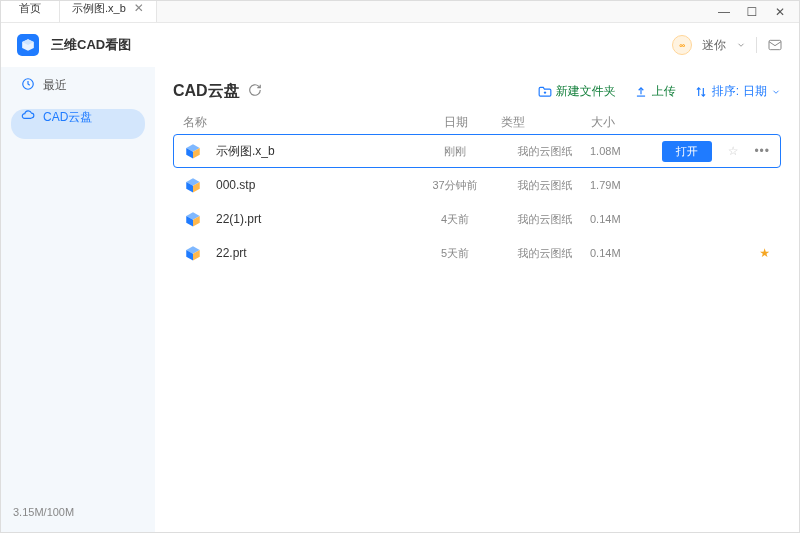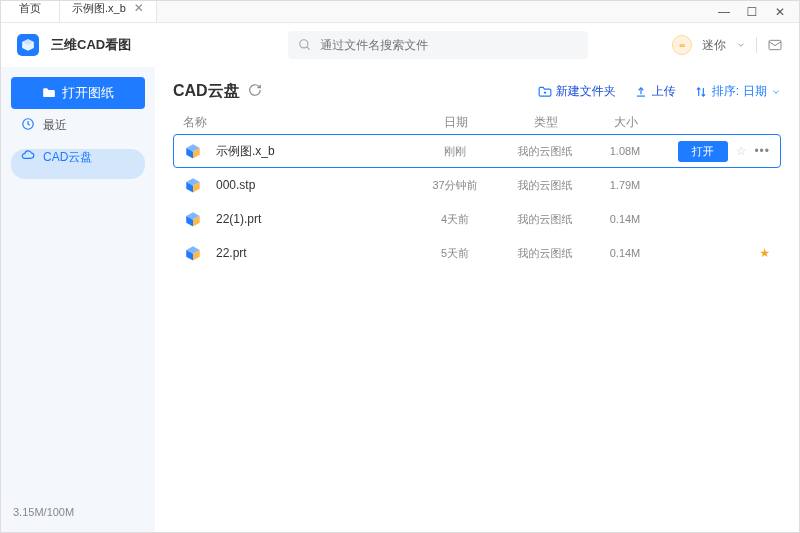--- a/index.html
+++ b/index.html
@@ -27,38 +27,38 @@
 .nav-item { height: 30px; display: flex; align-items: flex-start; gap: 8px; padding: 0 10px; border-radius: 14px; cursor: pointer; color: #555; font-size: 12px; margin-bottom: 2px; }
 .nav-item.active { background: #d3e6fc; color: #1f7bff; }
 .nav-icon { width: 14px; height: 14px; display: flex; align-items: center; justify-content: center; }
 .nav-sep { height: 12px; }
 .sidebar-footer { margin-top: auto; font-size: 11px; color: #888; padding: 4px 2px; }
 .main { flex: 1; display: flex; flex-direction: column; padding: 14px 18px 0 18px; }
 .page-head { display: flex; align-items: center; margin-bottom: 8px; }
 .page-title { font-size: 16px; font-weight: bold; }
 .refresh-icon { margin-left: 8px; color: #888; cursor: pointer; }
 .page-actions { margin-left: auto; display: flex; align-items: center; gap: 18px; font-size: 12px; }
-.action { display: flex; align-items: center; gap: 4px; color: #1d4ed8; cursor: pointer; }
+.action { display: flex; align-items: center; gap: 4px; color: #15803d; cursor: pointer; }
 .action.sort { color: #1f7bff; }
 .col-head { display: flex; align-items: center; padding: 0 10px; height: 24px; font-size: 12px; color: #888; }
 .col-name { flex: 1; }
 .col-date { width: 90px; text-align: center; }
-.col-type { width: 90px; text-align: center; }
-.col-size { width: 70px; text-align: center; }
+.col-type { width: 90px; text-align: left; }
+.col-size { width: 70px; text-align: left; }
 .col-actions { width: 110px; }
 .file-row { display: flex; align-items: center; padding: 0 10px; height: 34px; border: 1px solid transparent; border-radius: 4px; }
 .file-row.selected { border: 1px solid #1f7bff; }
 .file-icon { width: 18px; height: 18px; margin-right: 14px; position: relative; }
 .cube { position: absolute; inset: 0; }
 .file-name { flex: 1; font-size: 12px; color: #333; }
 .file-date, .file-type, .file-size { font-size: 11px; color: #888; }
 .file-date { width: 90px; text-align: center; }
 .file-type { width: 90px; text-align: center; }
-.file-size { width: 70px; text-align: center; }
-.file-actions { width: 110px; display: flex; align-items: center; justify-content: flex-end; gap: 8px; }
+.file-size { width: 70px; }
+.file-actions { width: 110px; display: flex; align-items: center; justify-content: flex-end; gap: 16px; }
 .open-small { background: #1f7bff; color: #fff; padding: 3px 14px; border-radius: 3px; font-size: 11px; cursor: pointer; }
 .star-icon { color: #ccc; cursor: pointer; }
 .star-icon.fav { color: #f5a623; }
 .more-icon { color: #888; cursor: pointer; letter-spacing: 1px; }
 </style>
 </head>
 <body>
 
 <div class="window">
   <div class="titlebar">
@@ -78,50 +78,37 @@
   </div>
 
   <div class="header">
     <div class="app-logo">
       <svg width="14" height="14" viewBox="0 0 24 24">
           <polygon points="12,2 22,7 22,17 12,22 2,17 2,7" fill="#fff" opacity="0.9"></polygon>
           <polygon points="12,2 22,7 12,12 2,7" fill="#cfe4ff"></polygon>
         </svg>
     </div>
     <div class="app-title">三维CAD看图</div>
-    <div class="search-box">
-      <svg width="14" height="14" viewBox="0 0 24 24" fill="none" stroke="#aaa" stroke-width="2">
-          <circle cx="10" cy="10" r="7"></circle>
-          <line x1="20" y1="20" x2="15" y2="15"></line>
-        </svg>
-      <input class="search-input" placeholder="通过文件名搜索文件" style="">
-    </div>
     <div class="header-spacer"></div>
     <div class="header-right">
       <div class="mini-badge">∞</div>
       <span>迷你</span>
       <svg width="10" height="10" viewBox="0 0 24 24" fill="none" stroke="#888" stroke-width="2">
           <polyline points="6,9 12,15 18,9"></polyline>
         </svg>
       <div class="divider-v"></div>
       <svg width="16" height="16" viewBox="0 0 24 24" fill="none" stroke="#888" stroke-width="1.5">
           <rect x="3" y="5" width="18" height="14" rx="2"></rect>
           <polyline points="3,7 12,13 21,7"></polyline>
         </svg>
     </div>
   </div>
 
   <div class="body">
     <div class="sidebar">
-      <div class="open-btn">
-        <svg width="14" height="14" viewBox="0 0 24 24" fill="#fff">
-            <path d="M2 6a2 2 0 012-2h5l2 3h9a2 2 0 012 2v8a2 2 0 01-2 2H4a2 2 0 01-2-2V6z"></path>
-          </svg>
-        <span>打开图纸</span>
-      </div>
       <div class="nav-item">
         <span class="nav-icon">
             <svg width="14" height="14" viewBox="0 0 24 24" fill="none" stroke="#1f7bff" stroke-width="2">
               <circle cx="12" cy="12" r="9"></circle>
               <polyline points="12,7 12,12 15,14"></polyline>
             </svg>
           </span>
         <span>最近</span>
       </div>
       <div class="nav-item active">

